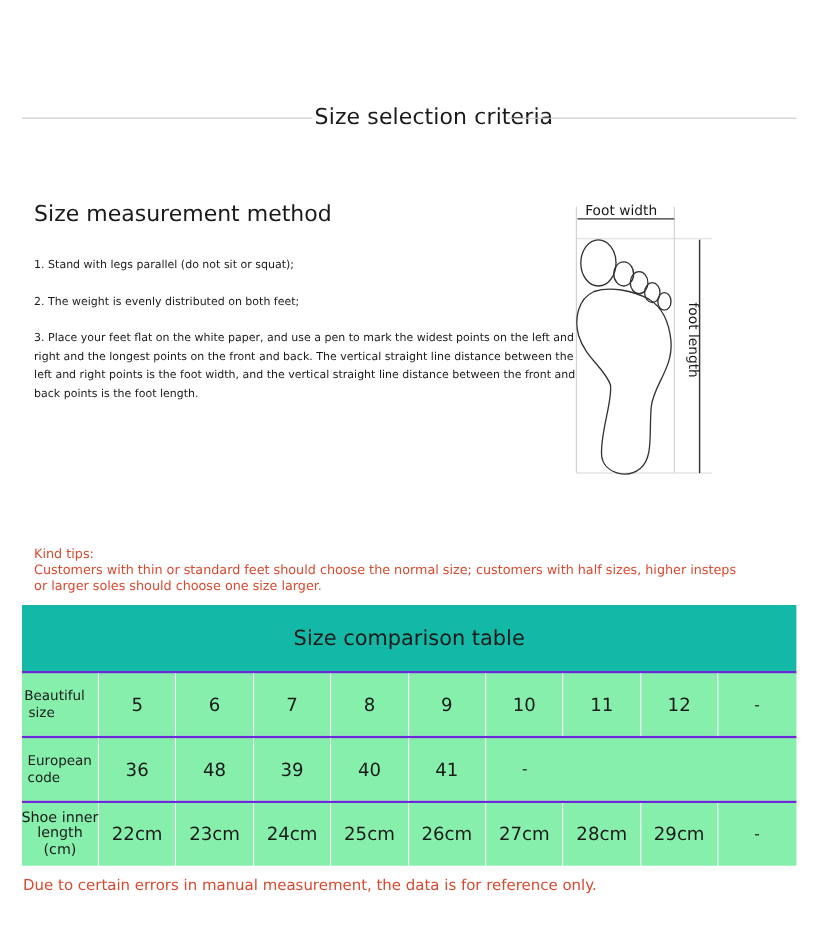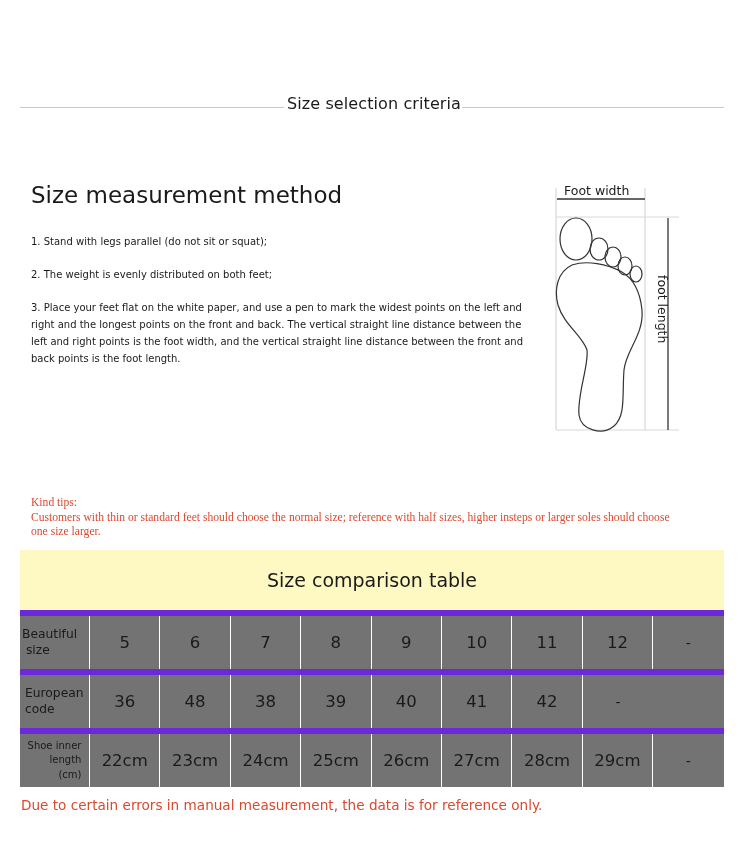--- a/index.html
+++ b/index.html
@@ -4,47 +4,47 @@
 <style>
   * { box-sizing: border-box; margin: 0; padding: 0; }
   html, body { width: 750px; height: 850px; background: #ffffff; overflow: hidden; }
   body { position: relative; font-family: "DejaVu Sans", "Liberation Sans", sans-serif; color: #1a1a1a; }
 
   
   .section-title-row { position: absolute; left: 20px; top: 94px; width: 704px; height: 24px; }
   .section-title-row .line { position: absolute; top: 13px; height: 1px; background: #c8c8c8; }
   .section-title-row .line.left { left: 0; width: 264px; }
   .section-title-row .line.right { left: 442px; width: 262px; }
-  .section-title { position: absolute; left: 266px; top: 0; width: 176px; text-align: center;
-    font-size: 16px; color: #1a1a1a; letter-spacing: 0.1px; white-space: nowrap; }
+  .section-title { position: absolute; left: 266px; top: 0; width: 176px; 
+    font-size: 20px; color: #1a1a1a; letter-spacing: 0.1px; white-space: nowrap; }
 
   
-  .method-title { position: absolute; left: 31px; top: 182px; font-size: 23px; color: #1a1a1a; white-space: nowrap; }
+  .method-title { position: absolute; left: 31px; top: 182px; font-size: 20px; color: #1a1a1a; white-space: nowrap; }
   .method-steps { position: absolute; left: 31px; top: 233px; width: 500px; font-size: 10px; line-height: 17px; color: #1a1a1a; }
   .method-steps p { margin-bottom: 16px; }
 
   
-  .foot-diagram { position: absolute; left: 552px; top: 180px; width: 140px; height: 255px; }
+  .foot-diagram { position: absolute; left: 520px; top: 180px; width: 140px; height: 255px; }
   .foot-width-label { position: absolute; left: 12px; top: 3px; font-size: 12.5px; color: #1a1a1a; white-space: nowrap; }
   .foot-length-label { position: absolute; left: 103px; top: 95px; font-size: 12.5px; color: #1a1a1a;
     writing-mode: vertical-rl; white-space: nowrap; }
 
   
-  .tips { position: absolute; left: 31px; top: 496px; width: 640px; font-size: 11.6px; line-height: 14.6px; color: #d9492f; font-family: Liberation Serif, serif; }
+  .tips { position: absolute; left: 31px; top: 496px; width: 640px; font-size: 11.6px; line-height: 14.6px; color: #d9492f; }
 
   
   .size-table { position: absolute; left: 20px; top: 550px; width: 704px; }
-  .table-header { height: 60px; background: #fef9c3; display: flex; align-items: center; justify-content: center;
+  .table-header { height: 60px; background: #14b8a6; display: flex; align-items: center; justify-content: center;
     font-size: 19px; color: #1a1a1a; }
-  .table-row { display: flex; height: 59px; background: #737373; border-top: 6px solid #6d28d9; }
+  .table-row { display: flex; height: 59px; background: #86efac; border-top: 2px solid #6d28d9; }
   .table-row .cell { border-right: 1px solid #ffffff; display: flex; align-items: center; justify-content: center;
     font-size: 16.5px; color: #1a1a1a; width: 70.4px; }
   .table-row .cell:last-child { border-right: none; }
   .table-row .cell.label { width: 70px; justify-content: flex-start; padding-left: 2px; font-size: 12.3px; line-height: 15.5px; }
-  .table-row .cell.label.centered { justify-content: center; text-align: right; font-size: 10px; line-height: 14.6px; padding-left: 0; }
+  .table-row .cell.label.centered { justify-content: center; text-align: center; font-size: 13px; line-height: 14.6px; padding-left: 0; }
   .table-row .cell.dash { font-size: 14px; }
 
   .disclaimer { position: absolute; left: 21px; top: 797px; font-size: 13.6px; color: #d9492f; white-space: nowrap; text-align: right; }
 </style>
 </head>
 <body>
 
 <div class="section-title-row">
   <div class="line left"></div>
   <div class="section-title">Size selection criteria</div>
@@ -77,21 +77,21 @@
     <ellipse cx="84" cy="94" rx="6" ry="8" fill="none" stroke="#333" stroke-width="1.2"></ellipse>
 
     <path d="M 20 85 C 5 92, 2 110, 6 125 C 12 145, 30 155, 35 170 C 37 185, 25 215, 27 235 C 29 250, 50 256, 62 246 C 74 236, 70 215, 72 190 C 74 170, 92 155, 90 130 C 88 110, 80 98, 70 92 C 55 84, 35 80, 20 85 Z" fill="none" stroke="#333" stroke-width="1.2"></path>
   </svg>
   <div class="foot-width-label">Foot width</div>
   <div class="foot-length-label">foot length</div>
 </div>
 
 <div class="tips">
   <div>Kind tips:</div>
-  <div>Customers with thin or standard feet should choose the normal size; reference with half sizes, higher insteps or larger soles should choose one size larger.</div>
+  <div>Customers with thin or standard feet should choose the normal size; customers with half sizes, higher insteps or larger soles should choose one size larger.</div>
 </div>
 
 <div class="size-table">
   <div class="table-header">Size comparison table</div>
 
   <div class="table-row">
     <div class="cell label" style="white-space:pre;">Beautiful
  size</div>
     <div class="cell">5</div>
     <div class="cell">6</div>
@@ -102,25 +102,23 @@
     <div class="cell">11</div>
     <div class="cell">12</div>
     <div class="cell dash">-</div>
   </div>
 
   <div class="table-row">
     <div class="cell label" style="white-space:pre; padding-left:5px;">European
 code</div>
     <div class="cell">36</div>
     <div class="cell">48</div>
-    <div class="cell">38</div>
     <div class="cell">39</div>
     <div class="cell">40</div>
     <div class="cell">41</div>
-    <div class="cell">42</div>
     <div class="cell dash">-</div>
   </div>
 
   <div class="table-row">
     <div class="cell label centered" style="white-space:pre;">Shoe inner
 length
 (cm)</div>
     <div class="cell">22cm</div>
     <div class="cell">23cm</div>
     <div class="cell">24cm</div>

